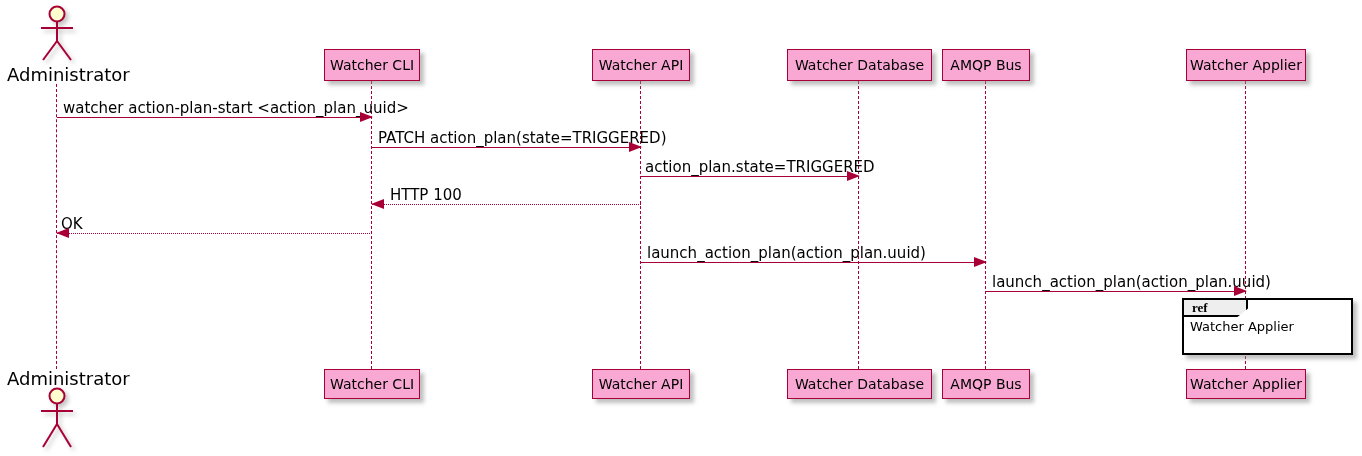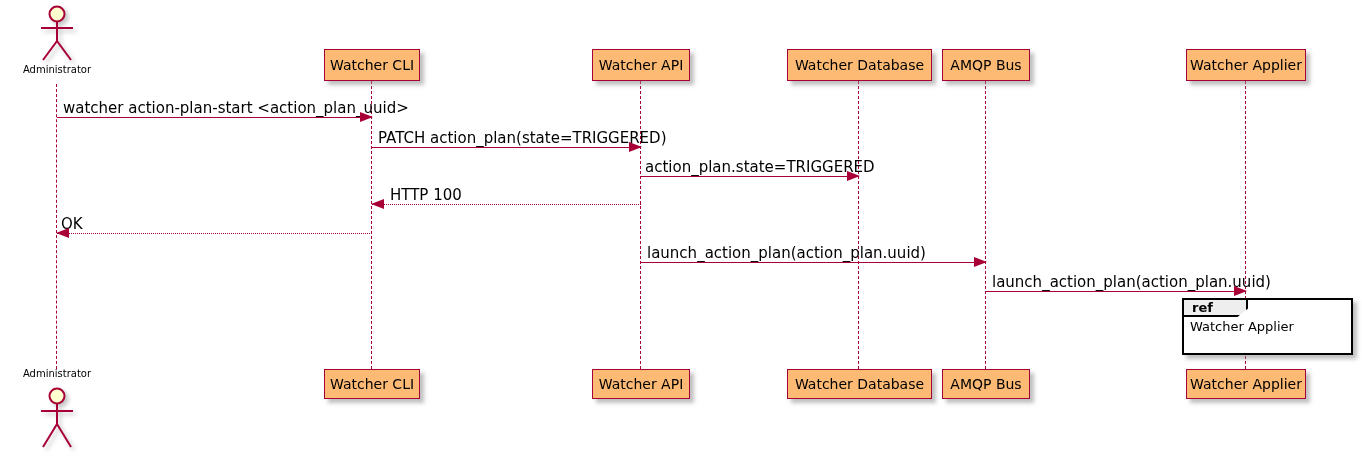--- a/index.html
+++ b/index.html
@@ -5,47 +5,47 @@
   html,body { margin:0; padding:0; background:#ffffff; }
   .stage {
     position:relative; width:1362px; height:456px; background:#ffffff;
     font-family:"DejaVu Sans","Liberation Sans",sans-serif; color:#000;
     overflow:hidden;
   }
   
   .lifeline { position:absolute; width:0; border-left:1px dashed #A80036; }
   
   .pbox {
-    position:absolute; box-sizing:border-box; background:#fdba74;
+    position:absolute; box-sizing:border-box; background:#f9a8d4;
     border:1.7px solid #A80036; box-shadow:4px 4px 4px rgba(140,140,140,.55);
     display:flex; align-items:center; justify-content:center;
     font-size:14px; white-space:nowrap; padding:0 5px;
   }
   
-  .actor-label { position:absolute; font-size:10px; text-align:center; white-space:nowrap; }
+  .actor-label { position:absolute; font-size:18px; text-align:center; white-space:nowrap; }
   .actor-fig { position:absolute; filter:drop-shadow(3px 3px 2px rgba(140,140,140,.5)); }
   
   .msg { position:absolute; }
   .msg-line { position:absolute; left:0; right:0; top:0; border-top:1px solid #A80036; }
   .msg-line.dotted { border-top:1px dotted #A80036; }
   .msg-label { position:absolute; top:-18px; font-size:15px; white-space:nowrap; }
   .arrow-right { position:absolute; right:-1px; top:-5px; width:0; height:0;
     border-style:solid; border-width:5px 0 5px 13px;
     border-color:transparent transparent transparent #A80036; }
   .arrow-left { position:absolute; left:-1px; top:-5px; width:0; height:0;
     border-style:solid; border-width:5px 13px 5px 0;
     border-color:transparent #A80036 transparent transparent; }
   
   .ref-box { position:absolute; left:1182px; top:298px; width:171px; height:57px;
     box-sizing:border-box; background:#ffffff; border:2px solid #000;
     box-shadow:4px 4px 4px rgba(140,140,140,.55); }
   .ref-header { position:absolute; left:-2px; top:-2px; width:66px; height:19px;
     box-sizing:border-box; background:#EEEEEE; border:2px solid #000;
     clip-path:polygon(0 0,100% 0,100% 55%,84% 100%,0 100%);
-    font-size:13px; font-weight:bold; line-height:15px; padding:0 0 0 8px; }
+    font-size:13px; font-weight:bold; line-height:15px; padding:0 0 0 8px;font-family:Liberation Serif, serif; }
   .ref-body { position:absolute; left:6px; top:19px; font-size:13px; line-height:16px; white-space:nowrap; }
 </style>
 </head>
 <body>
 
 <div class="stage">
 
   <div class="lifeline" style="left:56px;top:84px;height:285px"></div>
   <div class="lifeline" style="left:371px;top:81px;height:288px"></div>
   <div class="lifeline" style="left:640px;top:81px;height:288px"></div>

